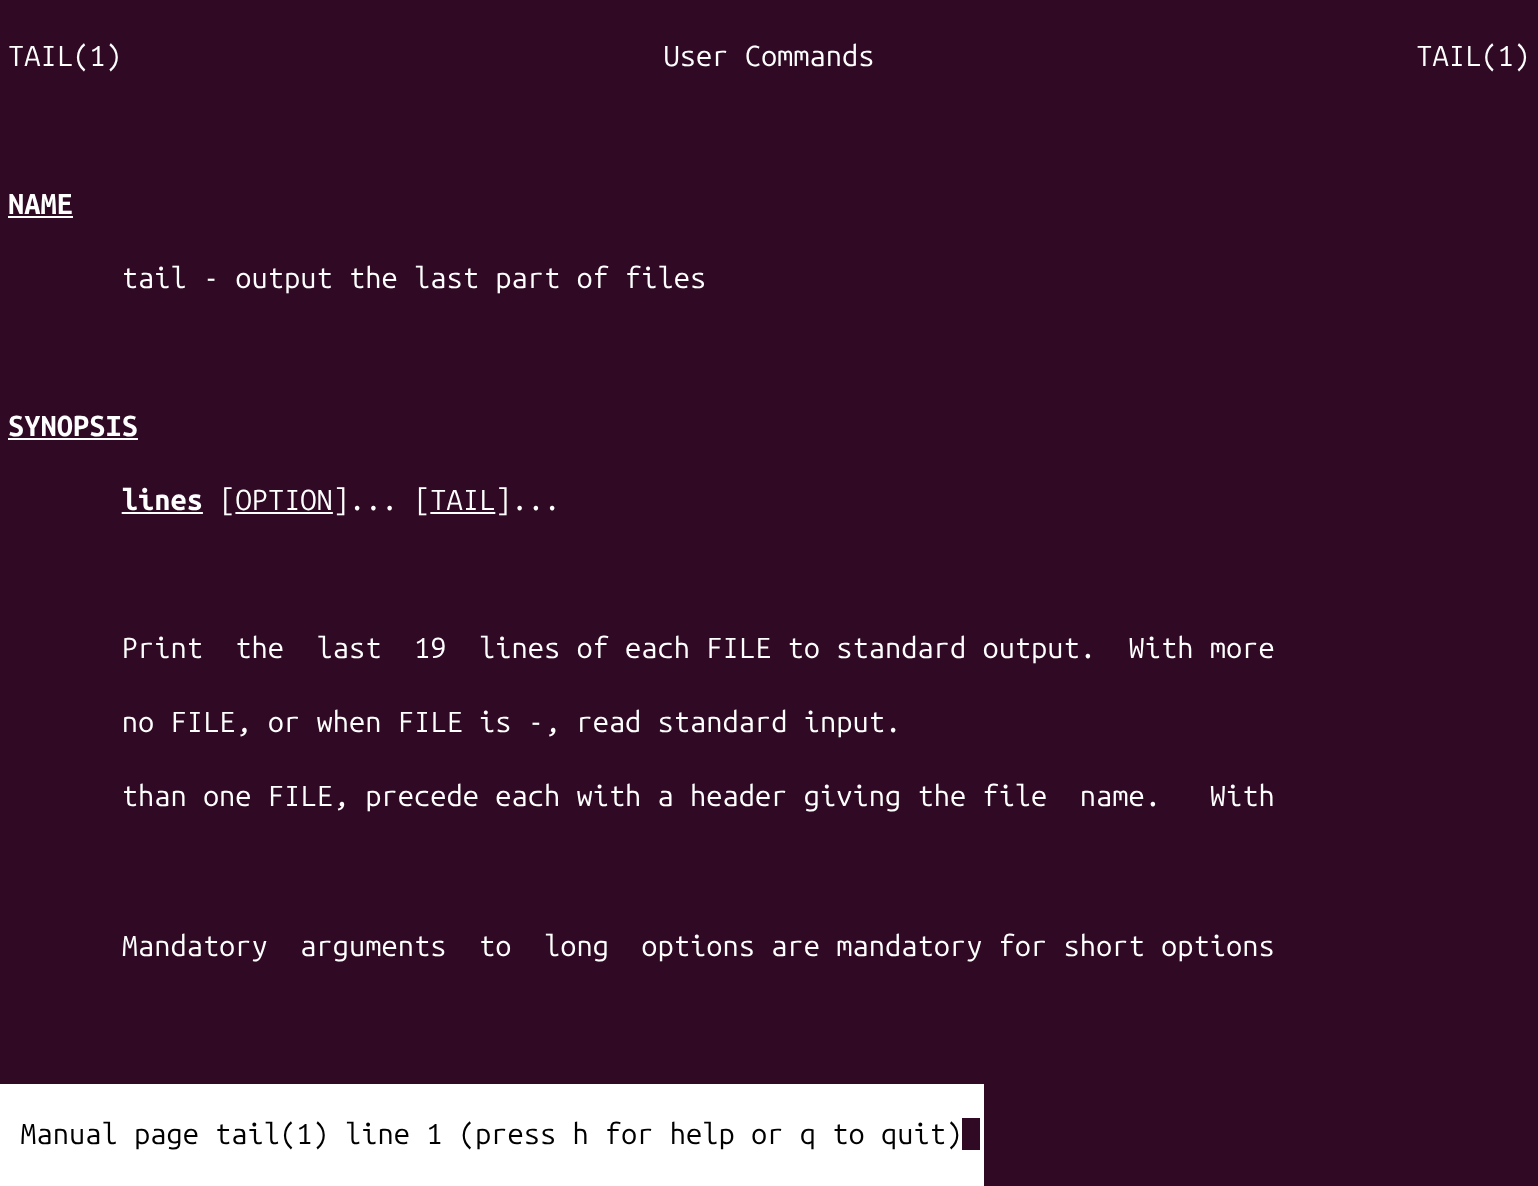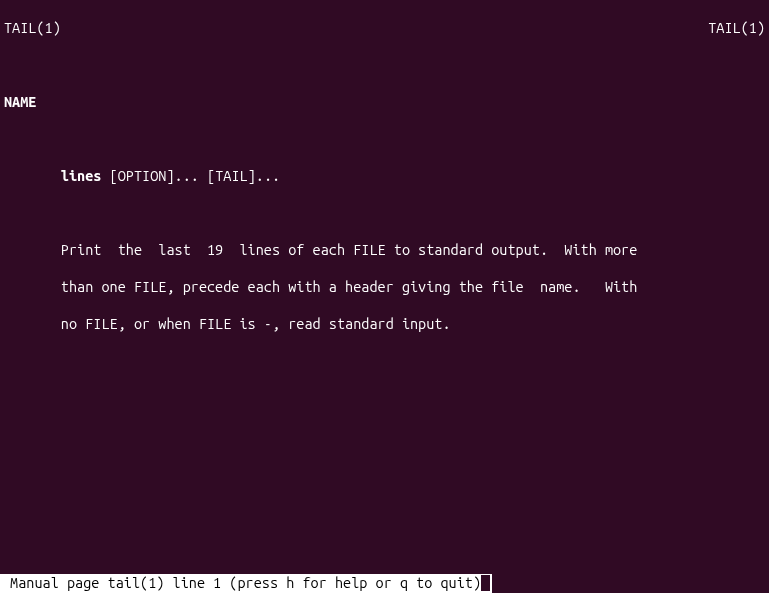--- a/index.html
+++ b/index.html
@@ -16,54 +16,57 @@
   }
   .screen {
     padding: 0 4px 0 4px;
     white-space: pre;
   }
   .hdr {
     display: flex;
     justify-content: space-between;
     align-items: flex-end;
   }
-  .bold { font-weight: bold; }
-  .ul { }
+  .bold { font-weight: bold; text-decoration: underline; }
+  .ul { text-decoration: underline; }
   .status {
     position: absolute;
     left: 0;
     bottom: 0;
     background: #ffffff;
     color: #000000;
-    padding: 0 2px;
+    padding: 16px 2px;
     font-weight: normal;
     white-space: pre;
   }
   .status .cursor {
     display: inline-block;
     width: 9px;
     height: 16px;
     background: #300a24;
     vertical-align: text-bottom;
   }
 </style>
 </head>
 <body>
 
 <div class="screen">
-<div class="hdr"><span>TAIL(1)</span><span>TAIL(1)</span></div>
+<div class="hdr"><span>TAIL(1)</span><span>User Commands</span><span>TAIL(1)</span></div>
 <div>&nbsp;</div>
 <div class="bold">NAME</div>
+<div>       tail - output the last part of files</div>
 <div>&nbsp;</div>
+<div class="bold">SYNOPSIS</div>
 <div><span>       </span><span class="bold">lines</span><span> [</span><span class="ul">OPTION</span><span>]... [</span><span class="ul">TAIL</span><span>]...</span></div>
 <div>&nbsp;</div>
 <div>       Print  the  last  19  lines of each FILE to standard output.  With more</div>
+<div>       no FILE, or when FILE is -, read standard input.</div>
 <div>       than one FILE, precede each with a header giving the file  name.   With</div>
-<div>       no FILE, or when FILE is -, read standard input.</div>
 <div>&nbsp;</div>
+<div>       Mandatory  arguments  to  long  options are mandatory for short options</div>
 <div>&nbsp;</div>
 
 
 
 
 
 
 
 
 

